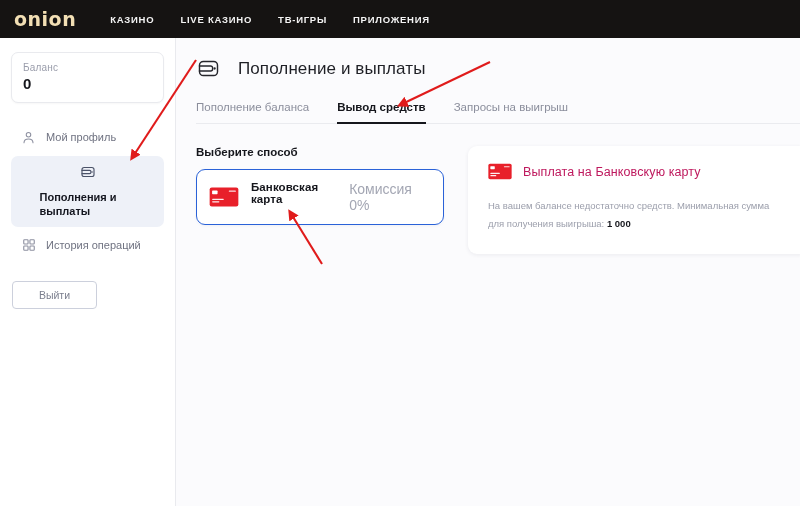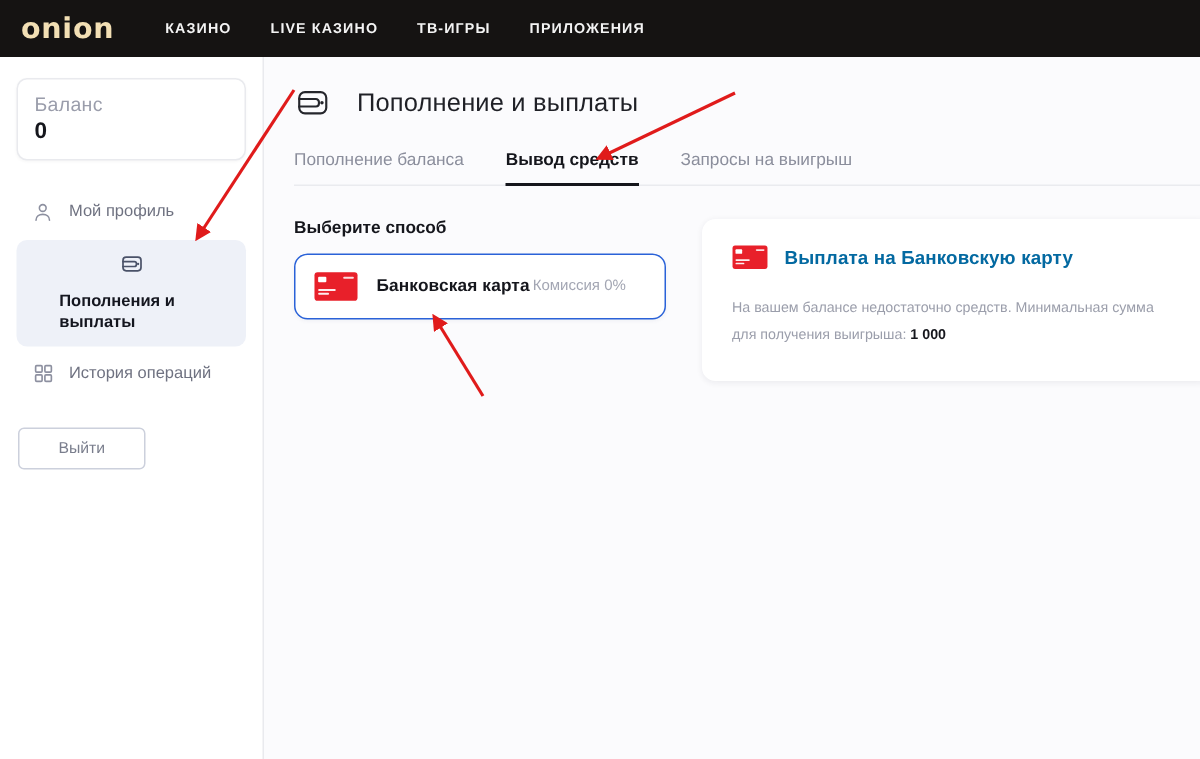--- a/index.html
+++ b/index.html
@@ -76,21 +76,21 @@
 
   .balance-card {
     background: #ffffff;
     border: 1px solid #e9eaee;
     border-radius: 7px;
     padding: 9px 11px 10px 11px;
     margin-bottom: 18px;
     box-shadow: 0 1px 2px rgba(20,20,40,.035);
   }
   .balance-label {
-    font-size: 13px;
+    font-size: 10px;
     color: #9a9dab;
     letter-spacing: .2px;
     margin-bottom: 3px;
   }
   .balance-value {
     font-size: 15px;
     font-weight: 700;
     color: #15161c;
     line-height: 1.05;
   }
@@ -223,41 +223,41 @@
   }
   .method-icon { flex: 0 0 30px; display: flex; align-items: center; }
   .method-texts { display: flex; flex-direction: row; gap: 2px; min-width: 0; }
   .method-title {
     font-size: 11.5px;
     font-weight: 700;
     color: #15161c;
     letter-spacing: .1px;
   }
   .method-sub {
-    font-size: 10px;
+    font-size: 14px;
     color: #a3a6b3;
   }
 
   .info-card {
     background: #ffffff;
     border-radius: 9px;
     padding: 17px 20px 22px 20px;
     box-shadow: 0 1px 4px rgba(25,30,60,.07);
     width: 340px;
   }
   .info-head {
     display: flex;
     align-items: center;
     gap: 11px;
     margin-bottom: 17px;
   }
   .info-title {
     font-size: 12.5px;
-    font-weight: 700;
-    color: #0369a1;
+    font-weight: 400;
+    color: #be185d;
     letter-spacing: .1px;
   }
   .info-text {
     font-size: 9.5px;
     color: #9b9eab;
     line-height: 1.85;
   }
   .info-text b { color: #15161c; font-weight: 700; }
 
   

